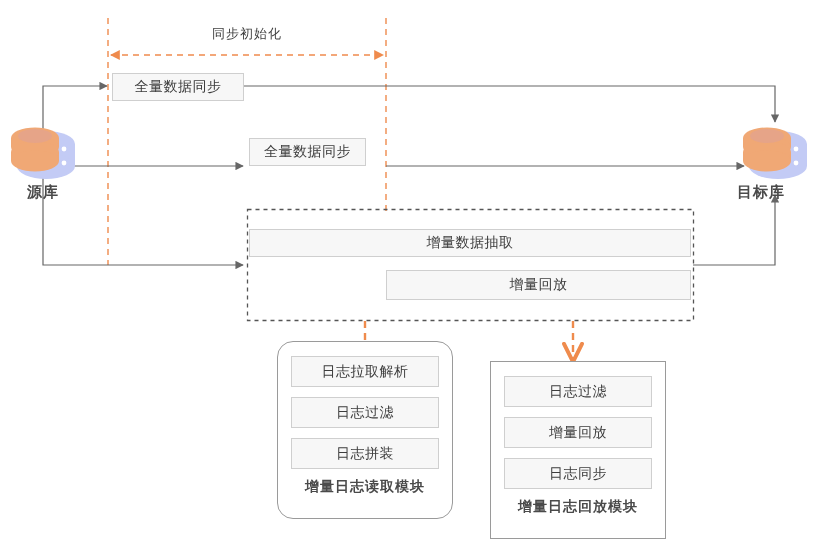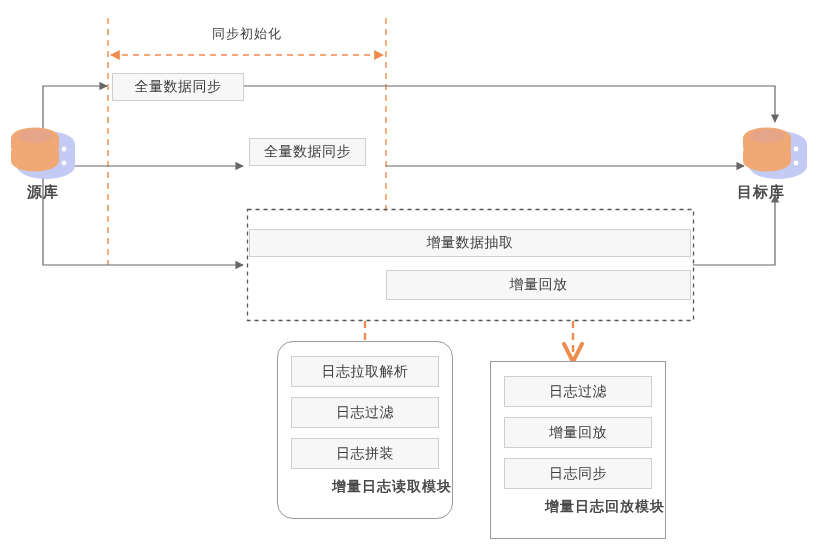--- a/index.html
+++ b/index.html
@@ -49,21 +49,21 @@
     margin-bottom:10px;
   }
   .module-inner{
     position:absolute;
     left:13px; right:13px; top:14px;
   }
   .module-title{
     position:absolute;
     left:0; right:0;
     bottom:22px;
-    text-align:right;
+    text-align:center;
     font-size:14px;
     font-weight:bold;
     color:#4a4a4a;
     letter-spacing:1px;
     white-space:nowrap;
   }
   
   .db-label{
     position:absolute;
     font-size:15px;

